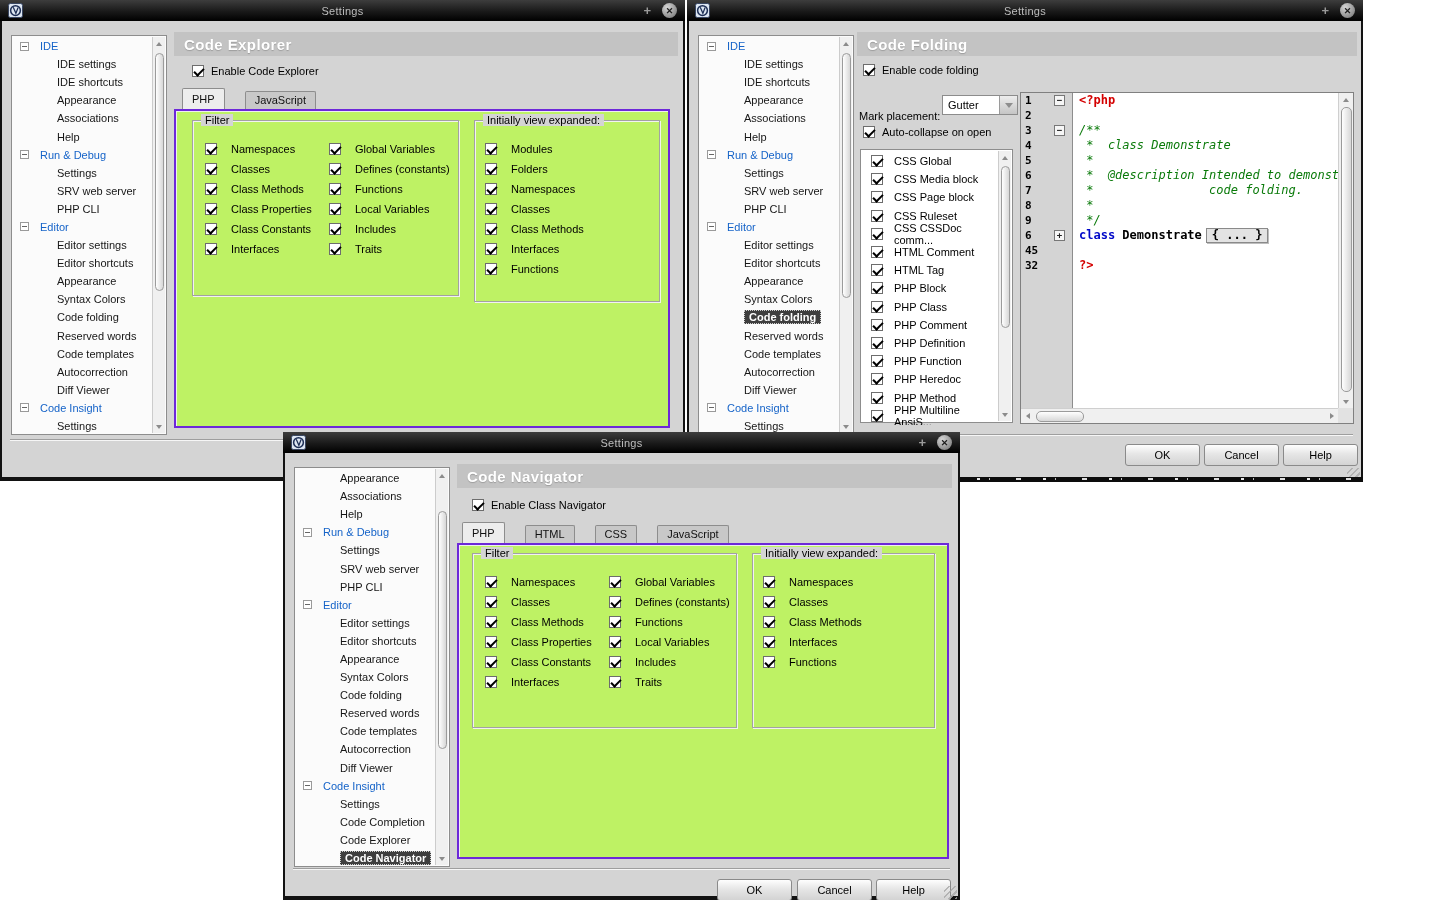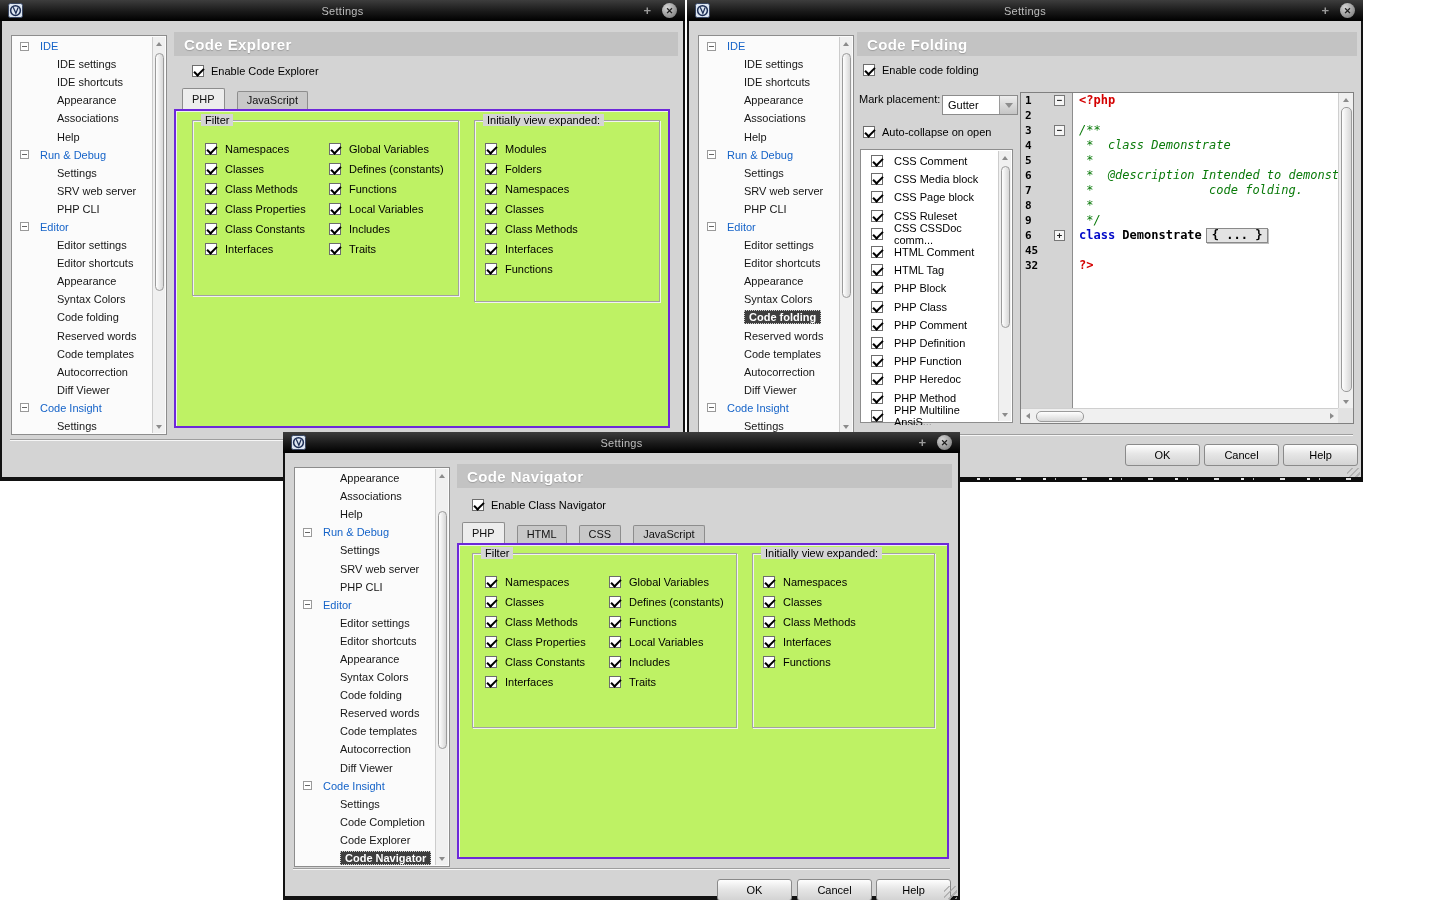--- a/index.html
+++ b/index.html
@@ -54,25 +54,25 @@
                   display:flex; align-items:center; padding-left:10px; text-shadow:0 1px 1px #9c9c9c; }
   .enable-row { position:absolute; display:flex; align-items:center; gap:7px; font-size:11px; color:#000; }
   .checkbox { position:relative; width:12px; height:12px; background:#fff; border:1px solid #6d6d6d; flex:none; }
   .checkbox.checked::after { content:""; position:absolute; left:1px; top:2px; width:8px; height:4px;
                              border-left:2px solid #000; border-bottom:2px solid #000; transform:rotate(-45deg); }
   .groupbox { position:absolute; border:1px solid #a2a2a2;
               box-shadow:1px 1px 0 #f2f2f2, inset 1px 1px 0 #f2f2f2; }
   .groupbox > .legend { position:absolute; top:-7px; left:8px; background:#d4d4d4; padding:0 4px;
                         font-size:11px; color:#000; }
   .cb-col { position:absolute; display:flex; flex-direction:column; }
-  .cb-row { height:20px; display:flex; align-items:center; gap:8px; font-size:11px; color:#000; }
+  .cb-row { height:20px; display:flex; align-items:center; gap:14px; font-size:11px; color:#000; }
 
   .tabs { position:absolute; display:flex; align-items:flex-end; height:21px; z-index:2; }
   .tab { height:18px; padding:2px 9px 0; font-size:11px; color:#111; background:#c8c8c8;
-         border:1px solid #8d8d8d; border-bottom:none; border-radius:2px 2px 0 0; margin-right:12px; }
+         border:1px solid #8d8d8d; border-bottom:none; border-radius:2px 2px 0 0; margin-right:20px; }
   .tab.active { height:21px; padding-top:4px; background:#ededed; }
   .tabpage { position:absolute; border:2px solid #6d28d9; background:#bef264;
              box-shadow:inset 1px 1px 0 #efefef; }
 
   .combo { position:absolute; width:76px; height:20px; border:1px solid #8c8c8c; background:#fff; display:flex; }
   .combo-value { flex:1; font-size:11px; padding:3px 0 0 5px; color:#000; }
   .combo-arrow { width:18px; background:linear-gradient(#ededed,#c5c5c5); border-left:1px solid #9a9a9a;
                  display:flex; align-items:center; justify-content:center; }
   .combo-arrow .tri { width:0;height:0;border:4px solid transparent;border-top:5px solid #8e8e8e;margin-top:4px; }
 
@@ -462,40 +462,40 @@
       </div>
     </div>
 
     <div class="panel-header" style="left:168px; top:30px; width:500px;">Code Folding</div>
 
     <div class="enable-row" style="left:174px; top:62px;">
       <span class="checkbox checked"></span>
       <span>Enable code folding</span>
     </div>
 
-    <div class="enable-row" style="left:170px; top:91px; gap:0;">
+    <div class="enable-row" style="left:170px; top:108px; gap:0;">
       <span>Mark placement:</span>
     </div>
     <div class="combo" style="left:253px; top:93px;">
       <span class="combo-value">Gutter</span>
       <span class="combo-arrow">
           <i class="tri"></i>
         </span>
     </div>
 
     <div class="enable-row" style="left:174px; top:124px;">
       <span class="checkbox checked"></span>
       <span>Auto-collapse on open</span>
     </div>
 
     <div class="listbox" style="left:171px; top:147px; width:153px; height:274px;">
       <div class="list-rows">
           <label class="cb-row">
           <span class="checkbox checked"></span>
-          <span>CSS Comment</span>
+          <span>CSS Global</span>
         </label>
           <label class="cb-row">
           <span class="checkbox checked"></span>
           <span>CSS Media block</span>
         </label>
           <label class="cb-row">
           <span class="checkbox checked"></span>
           <span>CSS Page block</span>
         </label>
           <label class="cb-row">

